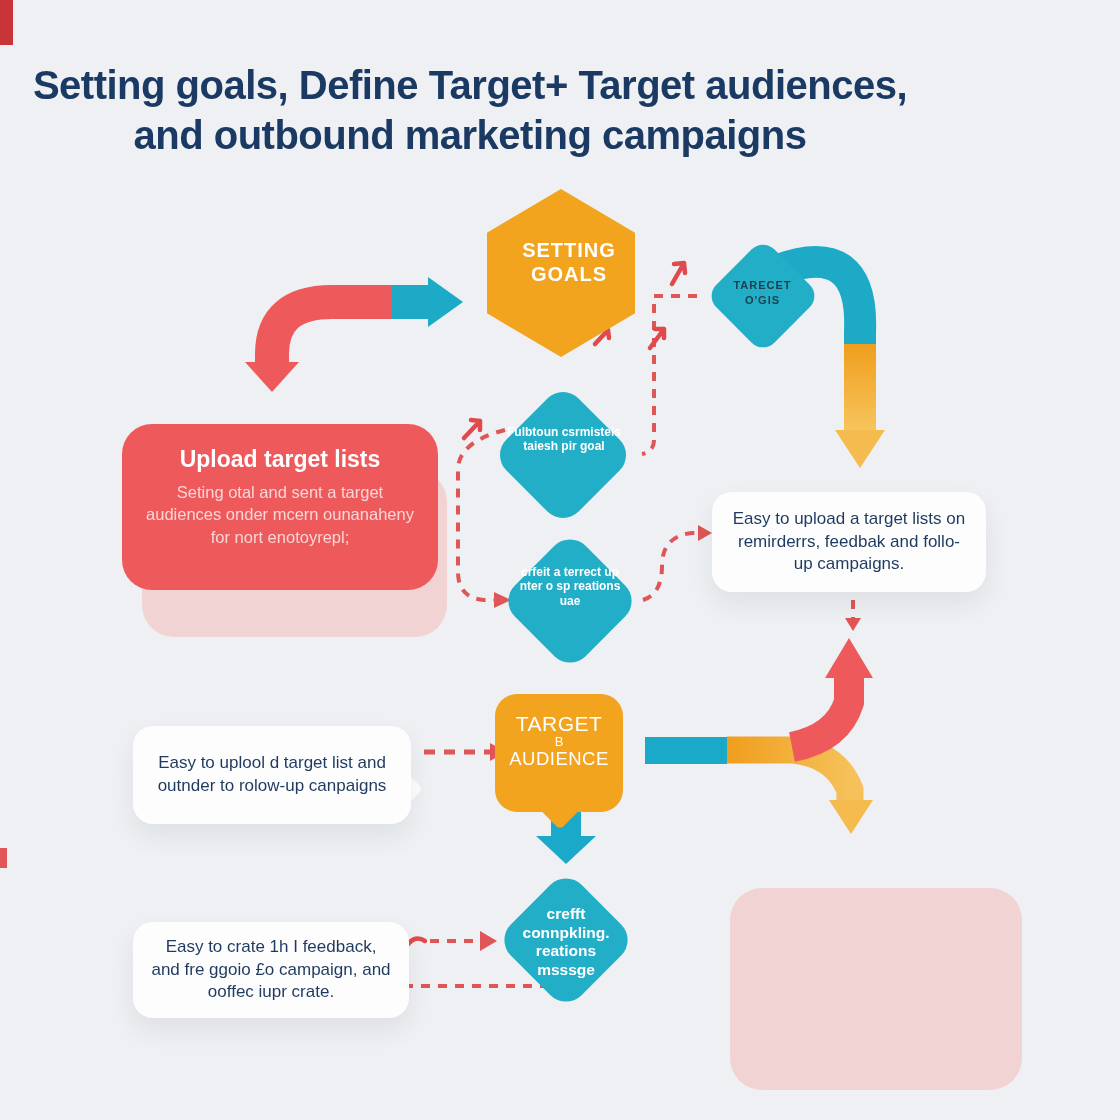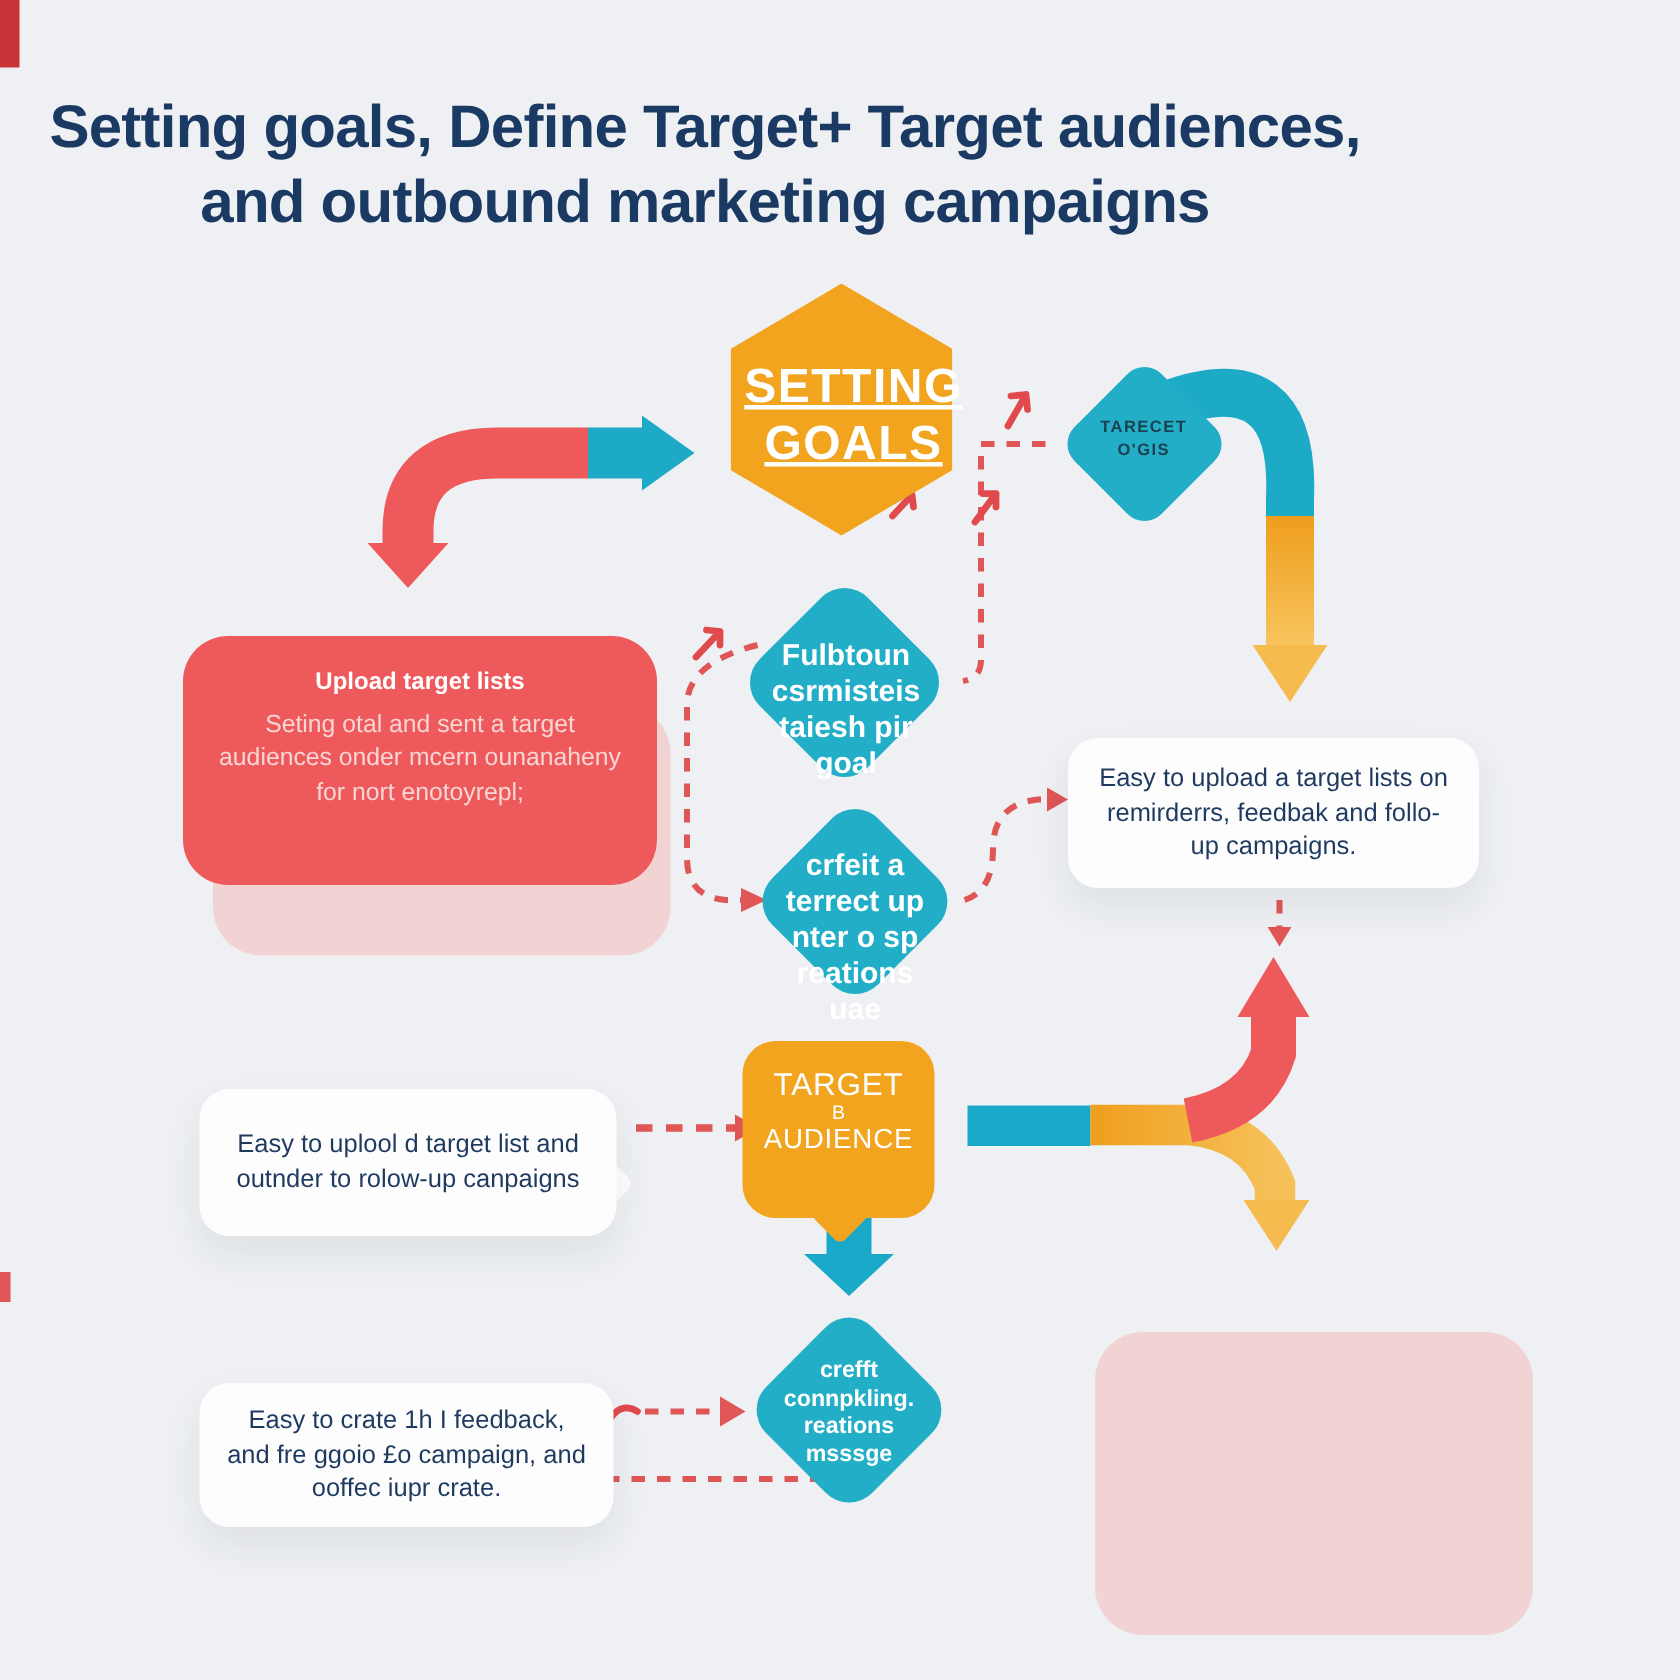--- a/index.html
+++ b/index.html
@@ -19,44 +19,44 @@
     letter-spacing:-0.5px;
   }
   
   .hexagon{
     left:487px;top:189px;width:148px;height:168px;
     background:#f2a41f;
     clip-path:polygon(50% 0,100% 26%,100% 74%,50% 100%,0 74%,0 26%);
   }
   .hex-label{
     left:487px;top:238px;width:164px;text-align:center;
-    color:#fff;font-weight:bold;font-size:32px;line-height:1.2;letter-spacing:1px;text-decoration:underline;
+    color:#fff;font-weight:bold;font-size:20px;line-height:1.2;letter-spacing:1px;
   }
   
   .diamond{background:#23aec8;border-radius:22px;transform:rotate(45deg);}
   .d-goals{left:722px;top:255px;width:82px;height:82px;border-radius:16px;}
   .d1{left:512px;top:404px;width:102px;height:102px;}
   .d2{left:520px;top:551px;width:100px;height:100px;}
   .d3{left:516px;top:890px;width:100px;height:100px;}
   .diamond-label{
     text-align:center;font-weight:bold;color:#fff;
-    font-size:20px;line-height:1.2;
+    font-size:12px;line-height:1.2;
   }
   .dl-goals{left:705px;top:278px;width:115px;color:#1c4050;font-size:11px;letter-spacing:1px;line-height:1.35;}
   .dl1{left:505px;top:425px;width:118px;}
   .dl2{left:515px;top:565px;width:110px;}
   .dl3{left:510px;top:905px;width:112px;font-size:15.5px;}
   
   .red-card{background:#ee5a5c;border-radius:30px;color:#fff;text-align:center;}
   .card-shadow{background:#f3c9ca;border-radius:32px;opacity:0.75;}
   .upload-card{left:122px;top:424px;width:316px;height:166px;}
   .upload-shadow{left:142px;top:470px;width:305px;height:167px;}
   .compelling-card{left:698px;top:843px;width:296px;height:172px;}
   .compelling-shadow{left:730px;top:888px;width:292px;height:202px;}
-  .card-title{font-weight:bold;font-size:16px;margin:22px 14px 8px;}
+  .card-title{font-weight:bold;font-size:23px;margin:22px 14px 8px;}
   .card-body{font-size:16.5px;line-height:1.35;color:#f8d6d5;margin:0 24px;}
   .compelling-card .card-title{font-size:24px;margin-top:26px;}
   .compelling-card .card-body{font-size:16px;}
   
   .bubble{
     background:#fdfdfe;border-radius:20px;
     box-shadow:0 12px 26px rgba(40,50,70,0.08);
     color:#1e3a5f;text-align:center;
     display:flex;align-items:center;justify-content:center;
   }

